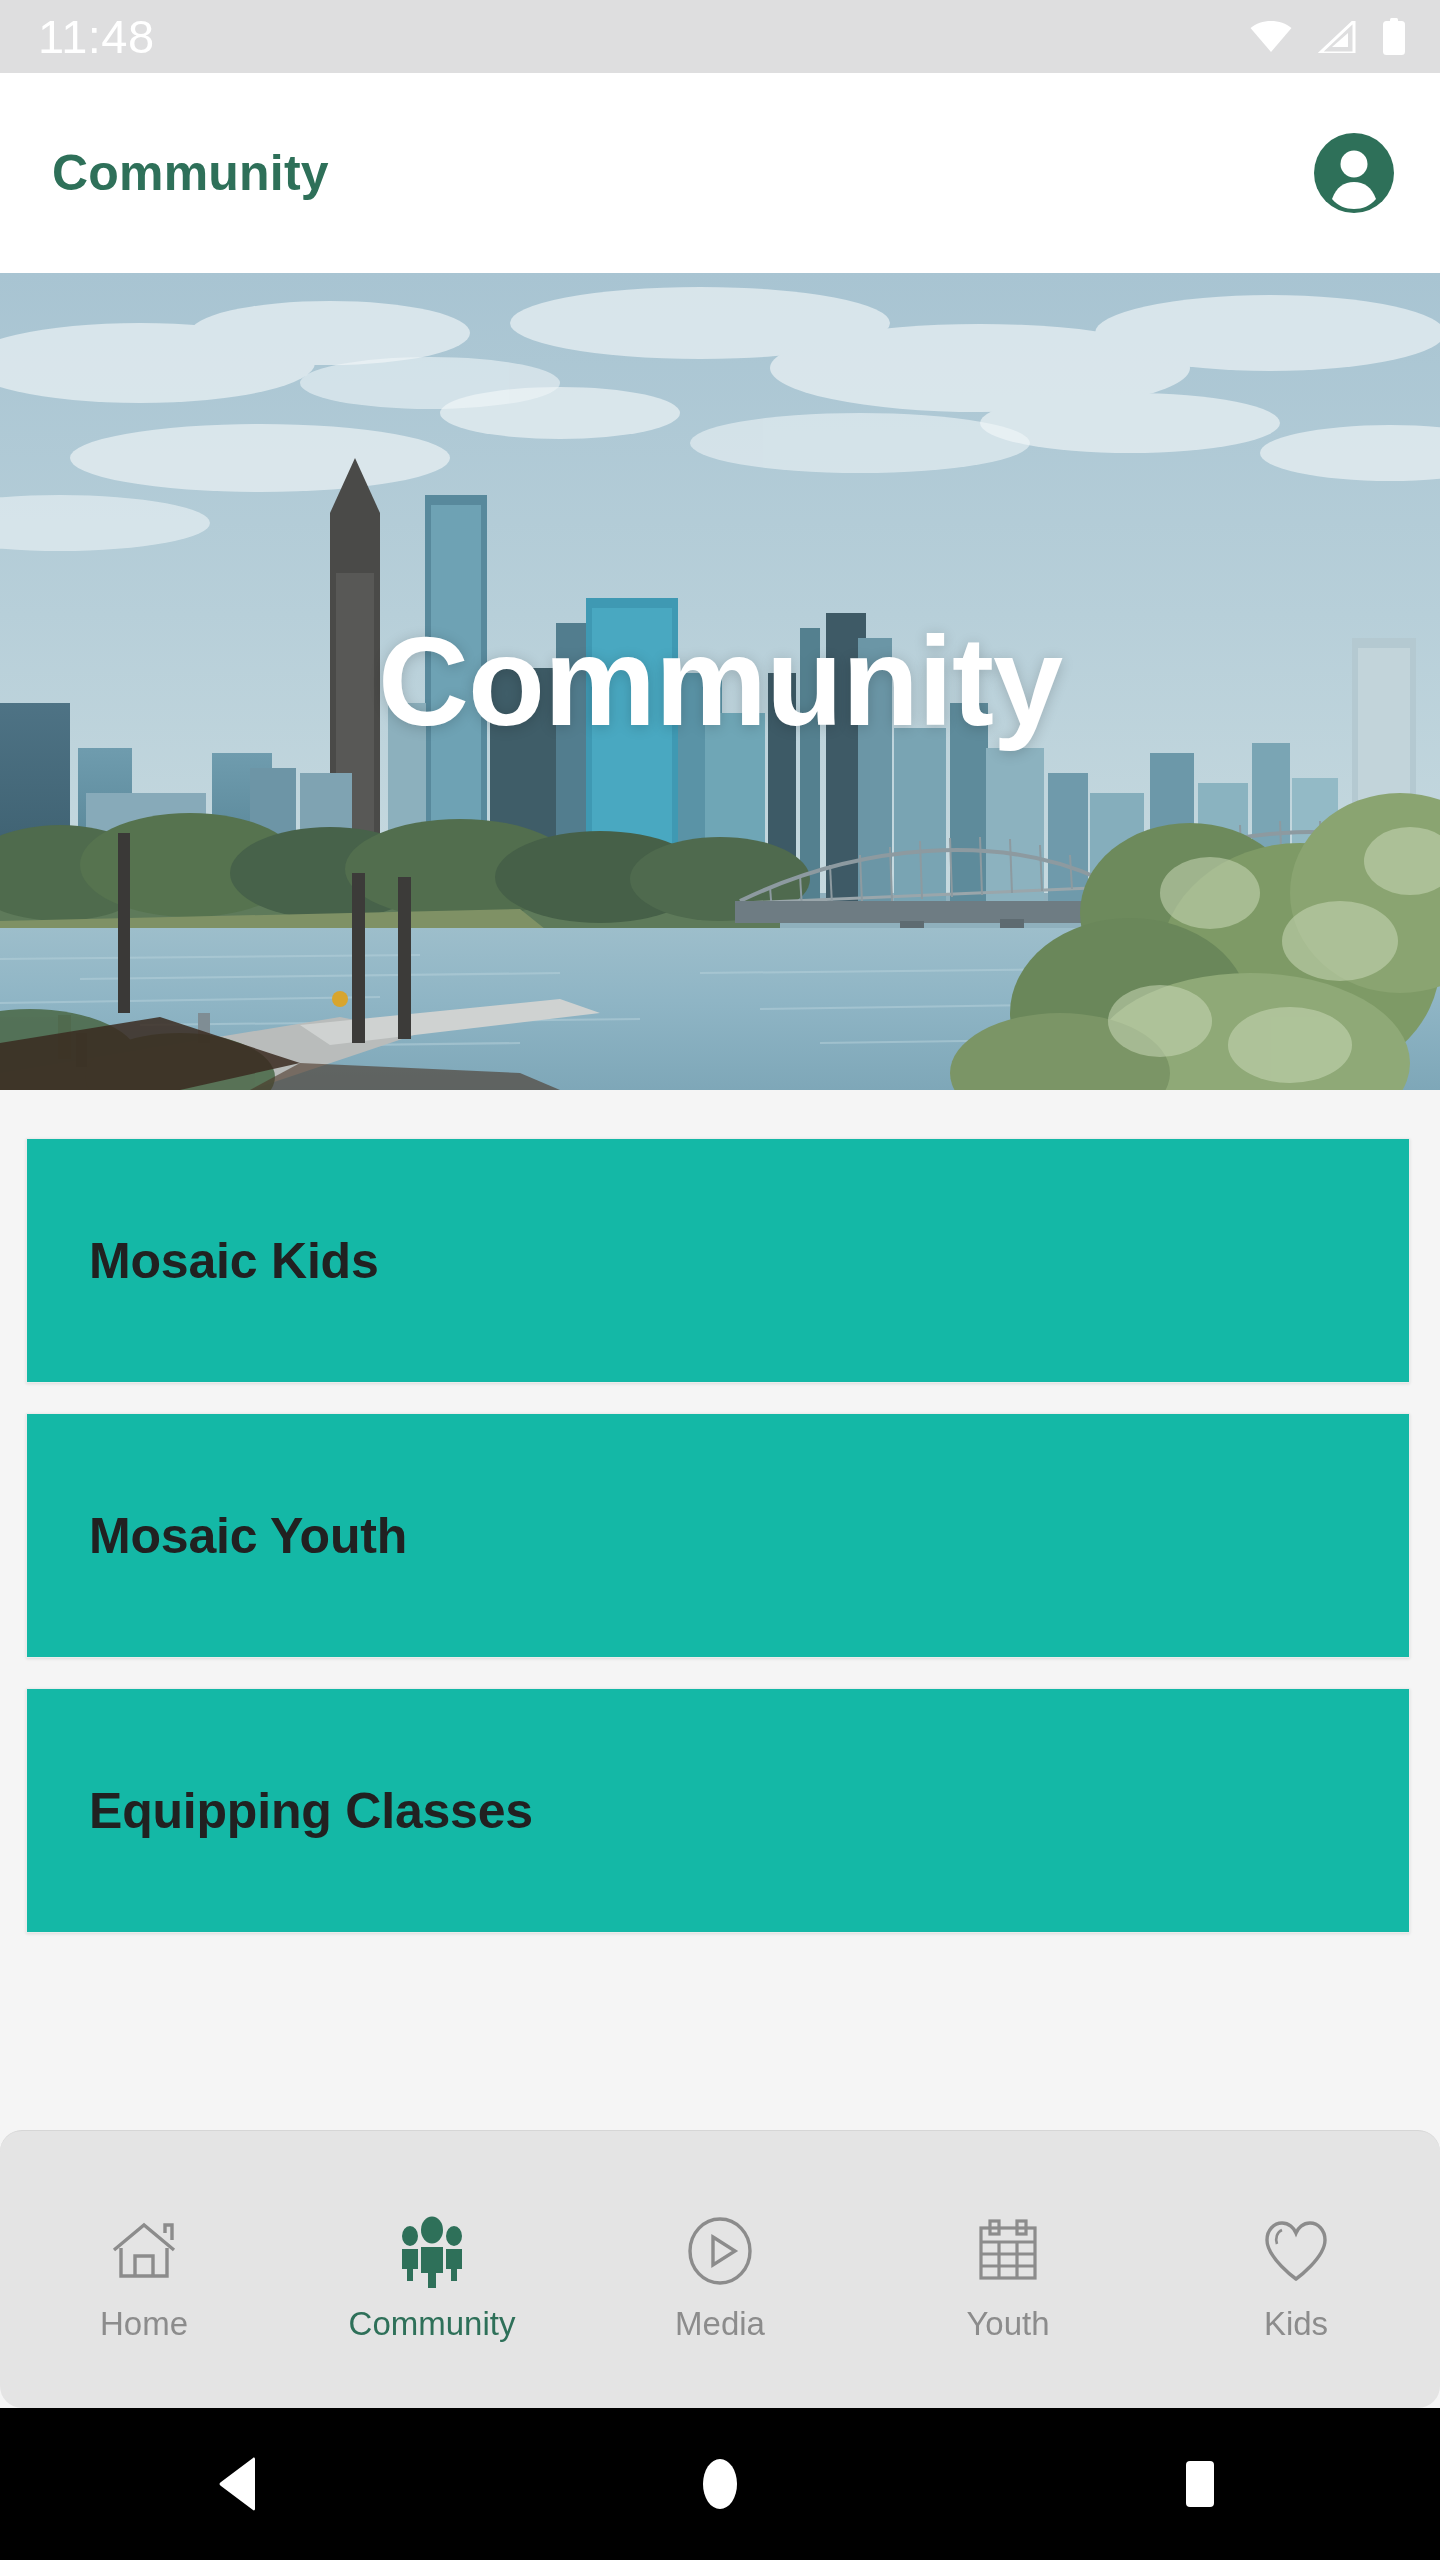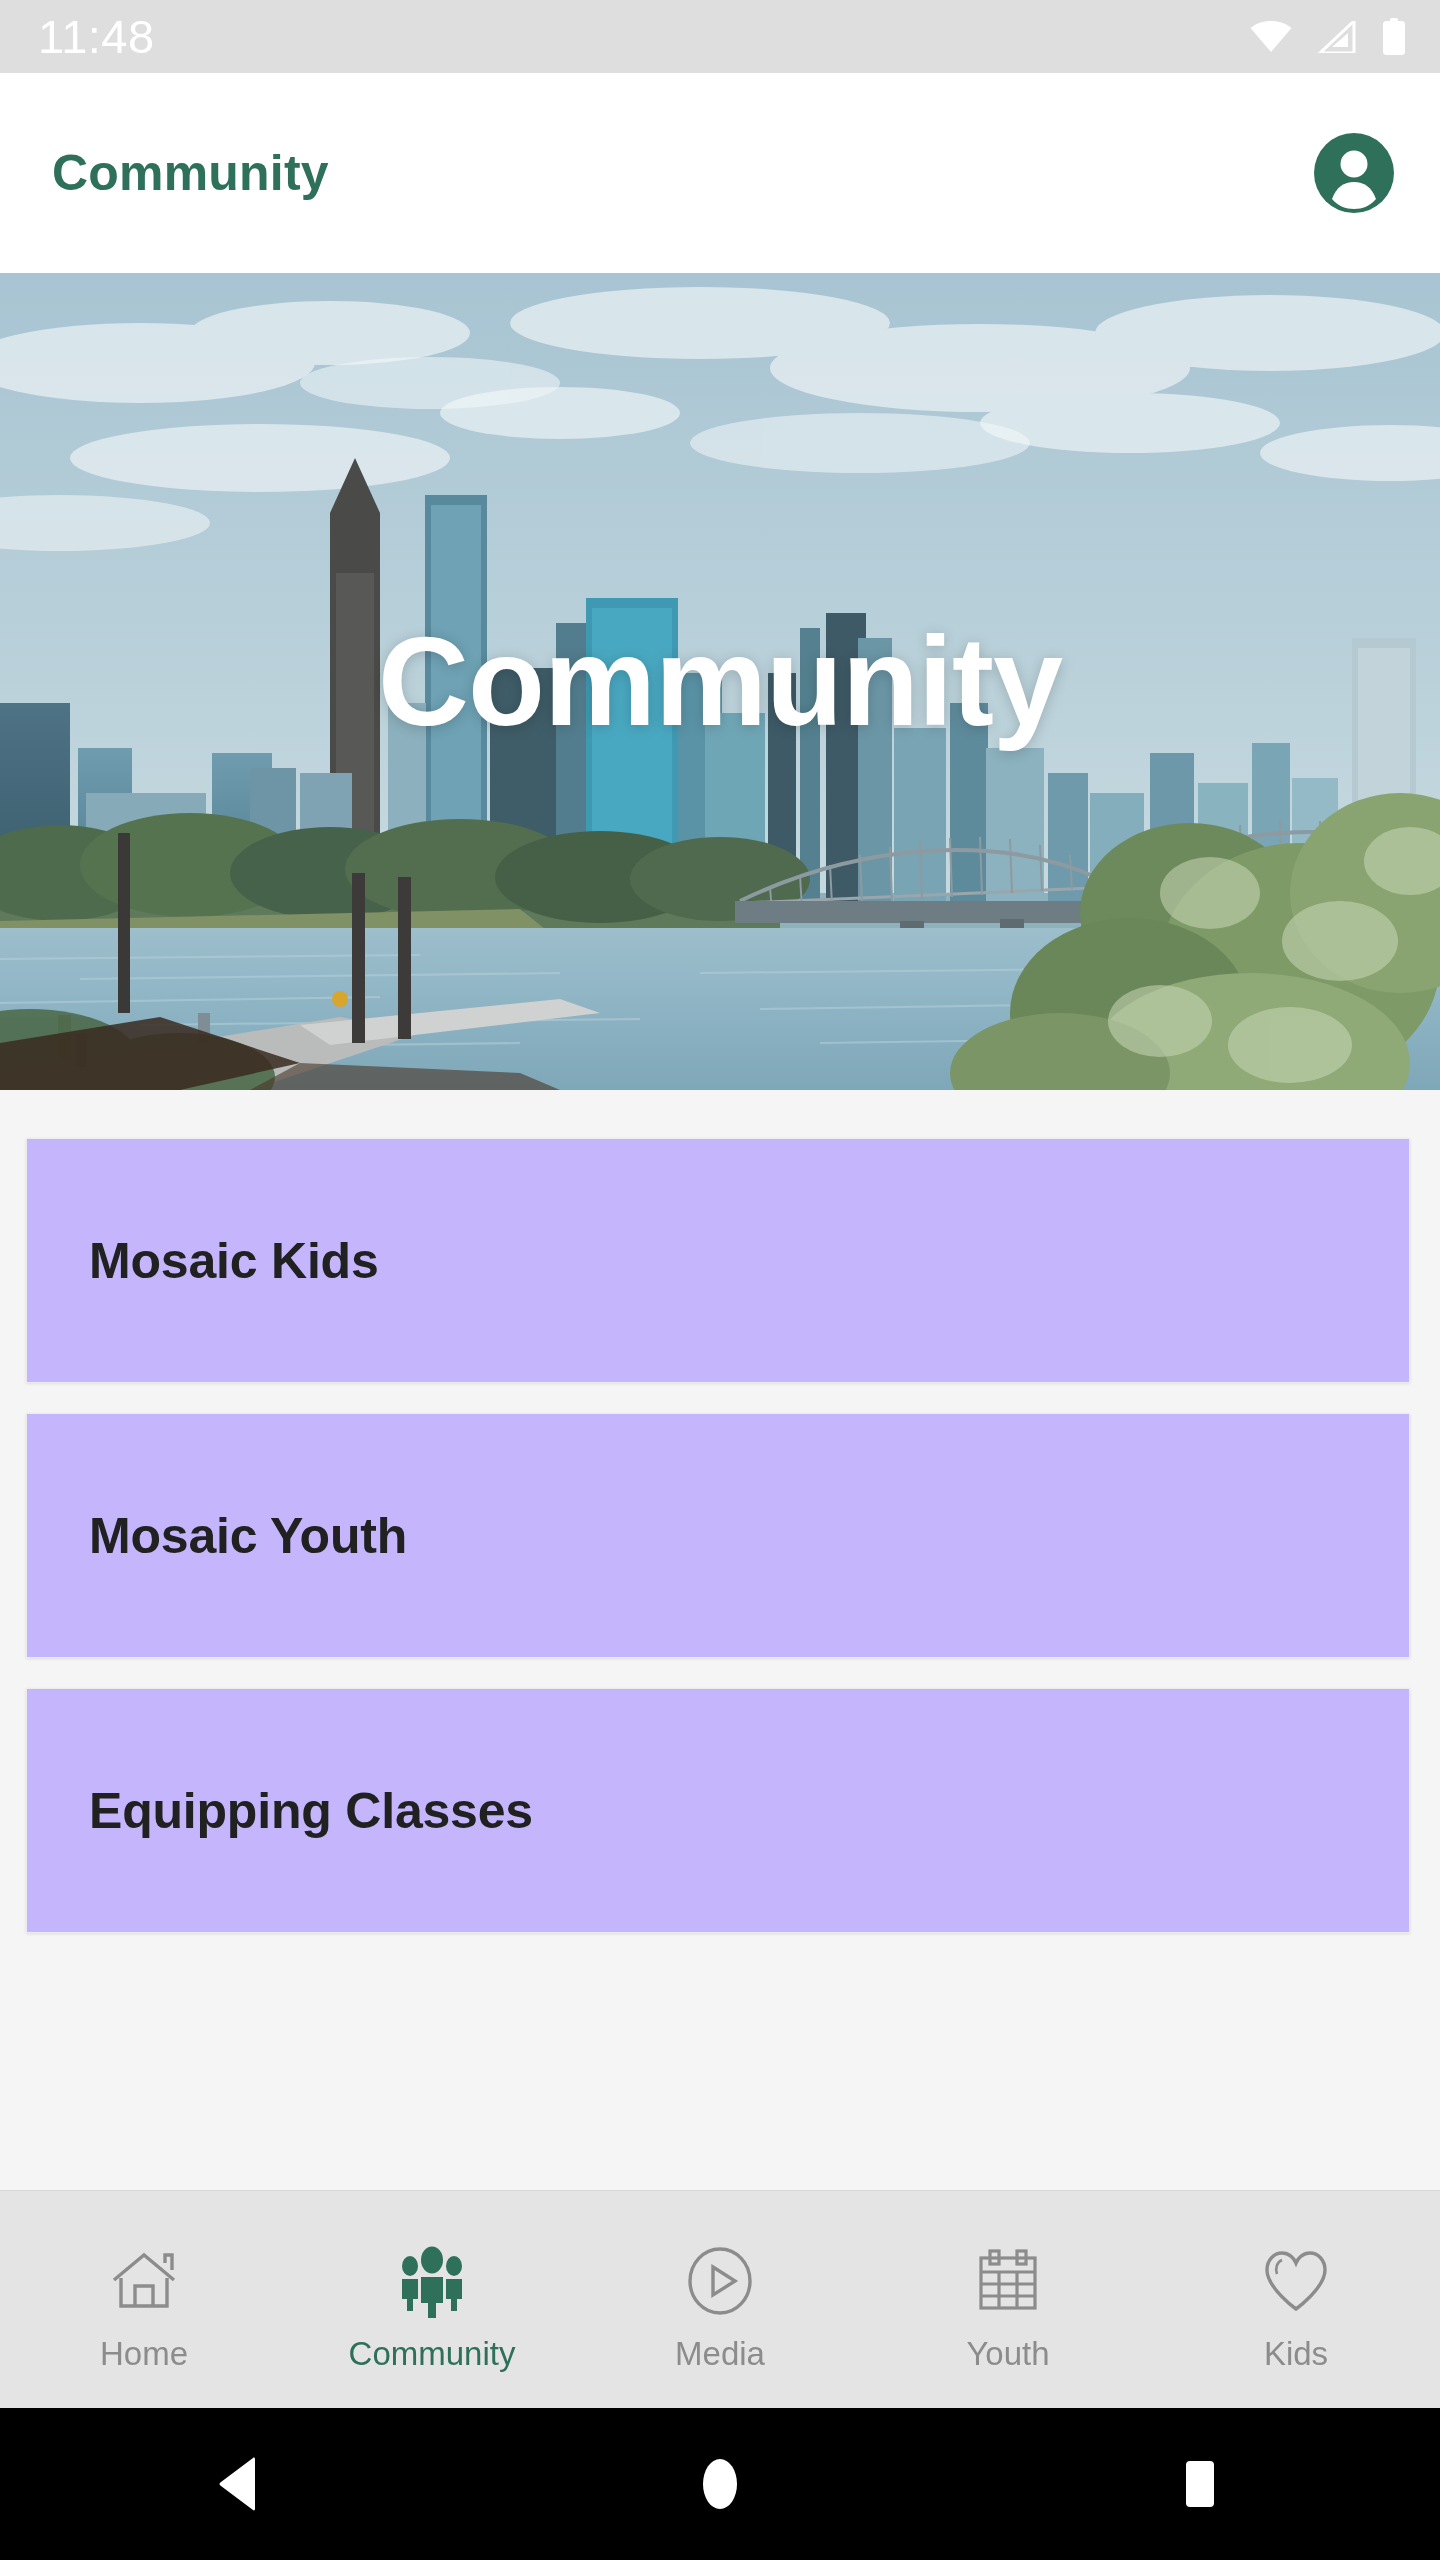--- a/index.html
+++ b/index.html
@@ -51,35 +51,35 @@
   }
 
   
   .cards {
     position:absolute; top:1090px; left:0; width:1440px;
     padding:48px 0 0 0;
   }
   .card {
     margin:0 30px 30px 26px;
     height:245px;
-    background:#c4b5fd;
+    background:#14b8a6;
     border:1px solid #ececec;
     box-shadow:0 1px 3px rgba(0,0,0,.10);
     display:flex; align-items:center;
     padding:0 62px;
   }
   .card-title {
     font-size:50px; font-weight:bold; color:#212121; letter-spacing:-.2px;
   }
 
   
   .bottomnav {
-    position:absolute; left:0; bottom:152px; width:1440px; height:218px;
+    position:absolute; left:0; bottom:152px; width:1440px; height:278px;
     background:#e4e4e4; border-top:1px solid #d6d6d6;
-    display:flex; align-items:center;
+    display:flex; align-items:center;border-radius:22px;
   }
   .navitem {
     flex:1; display:flex; flex-direction:column;
     align-items:center; justify-content:center; gap:18px;
     height:100%; padding-top:14px;
   }
   .navitem .nav-icon { height:76px; display:flex; align-items:center; justify-content:center; }
   .navitem .nav-icon svg { display:block; }
   .nav-label { font-size:33px; color:#8c8c8c; line-height:1; }
   .navitem.active .nav-label { color:#2e7059; }

